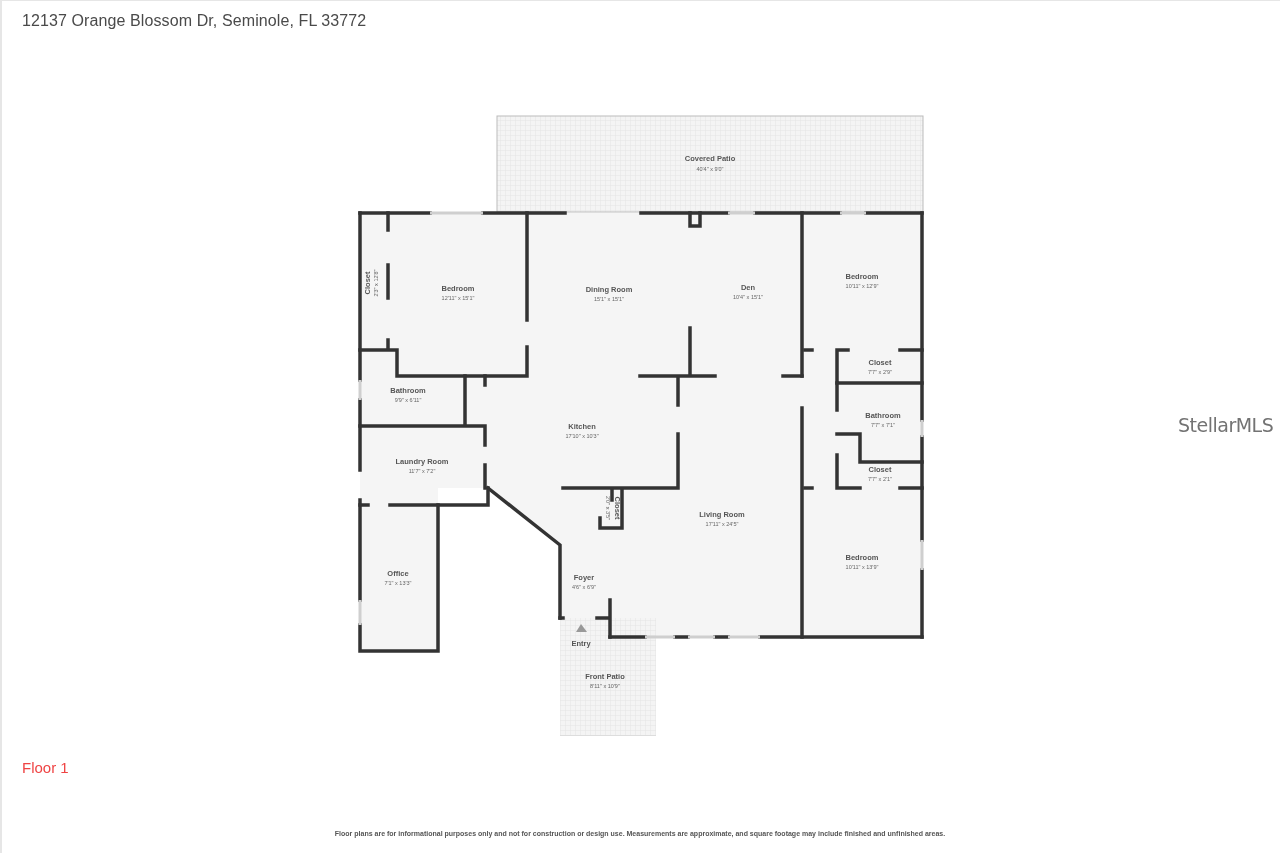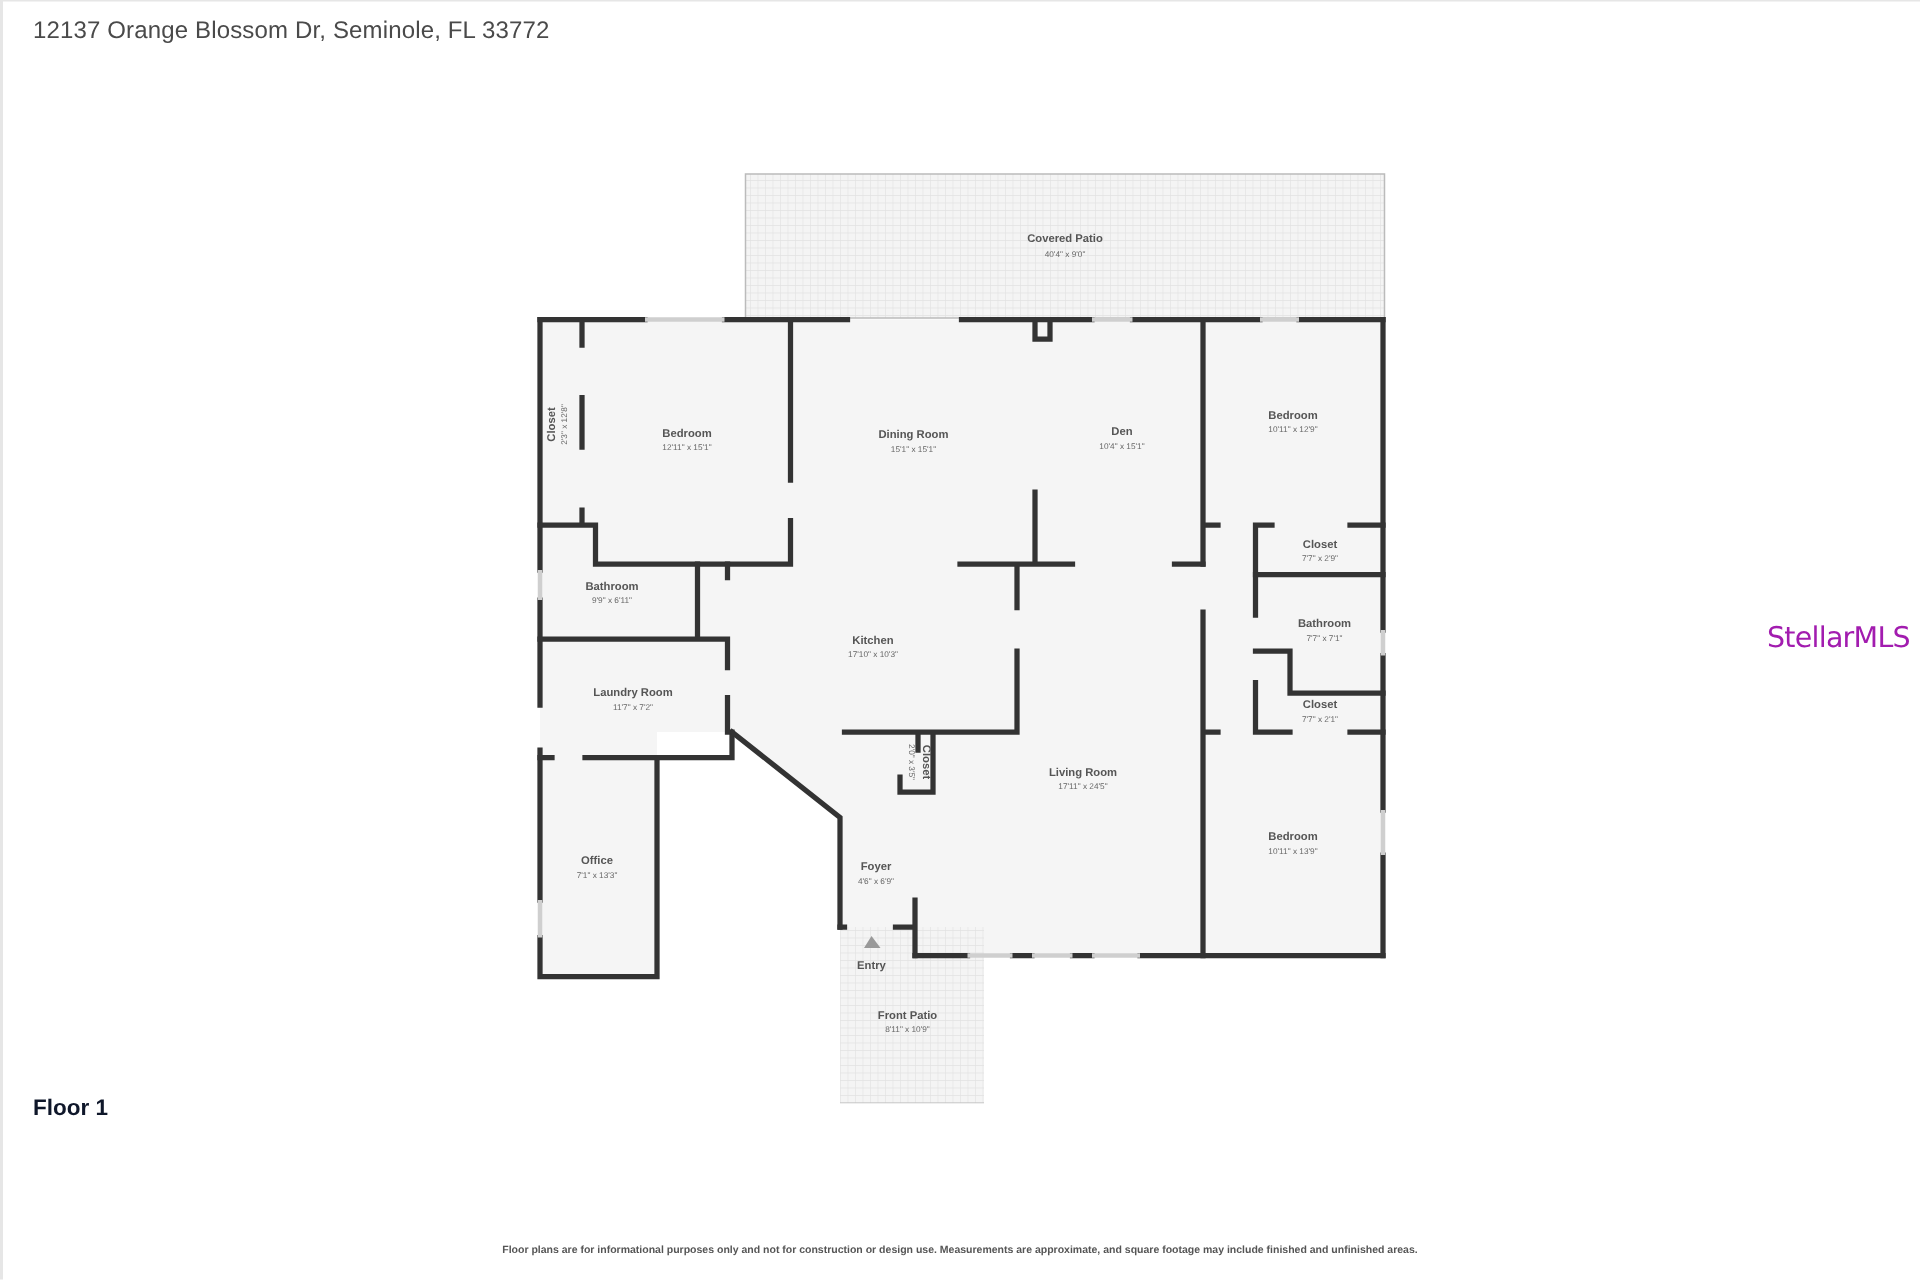--- a/index.html
+++ b/index.html
@@ -8,30 +8,30 @@
       background: #ffffff;
       font-family: "Liberation Sans", "DejaVu Sans", sans-serif;
     }
     .frame-line { position: absolute; left: 0; top: 0; width: 2px; height: 853px; background: #e6e6e6; }
     .frame-top { position: absolute; left: 0; top: 0; width: 1280px; height: 1px; background: #e6e6e6; }
     .address {
       position: absolute; left: 22px; top: 12px;
       font-size: 16px; font-weight: normal; color: #4a4a4a; letter-spacing: 0.1px;
     }
     .floor-label {
-      position: absolute; left: 22px; top: 730px;
-      font-size: 15px; font-weight: bold; color: #0f172a;
+      position: absolute; left: 22px; top: 759px;
+      font-size: 15px; font-weight: normal; color: #ef4444;
     }
     .disclaimer {
       position: absolute; left: 0; width: 1280px; top: 830px; text-align: center;
       font-size: 7px; font-weight: bold; color: #555;
     }
     .watermark {
       position: absolute; left: 1178px; top: 414px;
-      font-size: 19px; color: #a21caf; letter-spacing: -0.5px;
+      font-size: 19px; color: #737373; letter-spacing: -0.5px;
       font-family: "DejaVu Sans", sans-serif;
     }
     svg.plan { position: absolute; left: 0; top: 0; }
     .room-name { font-size: 7.5px; font-weight: bold; fill: #555; font-family: "Liberation Sans", sans-serif; }
     .room-dim { font-size: 5.5px; fill: #666; font-family: "Liberation Sans", sans-serif; }
   </style>
 </head>
 <body>
 
 <div class="frame-line"></div>

